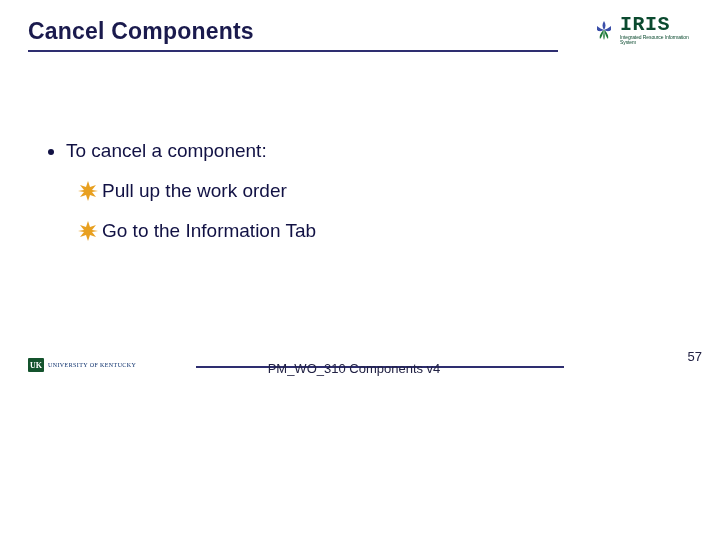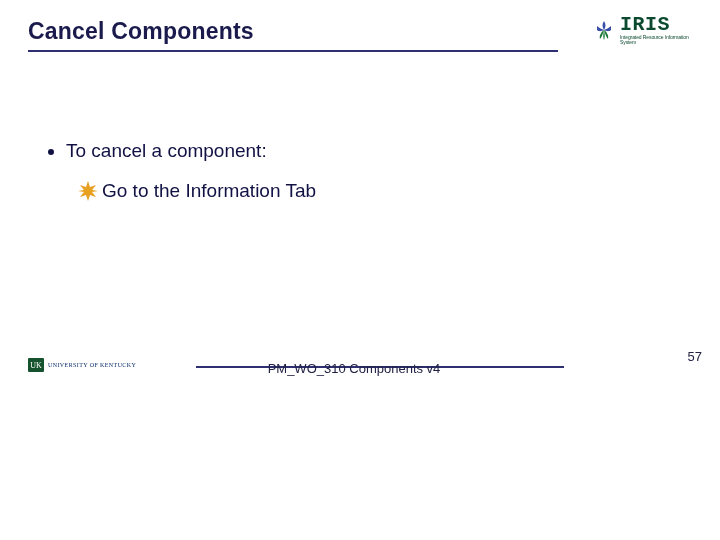--- a/index.html
+++ b/index.html
@@ -133,21 +133,21 @@
     display: flex;
     align-items: center;
     gap: 4px;
   }
   .uk-badge {
     width: 16px;
     height: 14px;
     background: #14532d;
     color: #fff;
     font-size: 8px;
-    font-weight: normal;
+    font-weight: bold;
     font-family: Georgia, serif;
     display: flex;
     align-items: center;
     justify-content: center;
     border-radius: 1px;
   }
   .uk-text {
     font-size: 6px;
     letter-spacing: 0.4px;
     color: #0a2e6b;
@@ -213,20 +213,28 @@
       <div class="bullet-text">To cancel a component:</div>
     </div>
 
     <div class="sub-list">
       <div class="sub-row">
         <div class="star-bullet">
           <svg viewBox="0 0 20 20" width="20" height="20">
             <polygon points="10,0 12,6 18,4 14,9 20,10 14,11 18,16 12,14 10,20 8,14 2,16 6,11 0,10 6,9 2,4 8,6" fill="#e8a020"></polygon>
           </svg>
         </div>
+        <div class="sub-text">Pull up the work order</div>
+      </div>
+      <div class="sub-row">
+        <div class="star-bullet">
+          <svg viewBox="0 0 20 20" width="20" height="20">
+            <polygon points="10,0 12,6 18,4 14,9 20,10 14,11 18,16 12,14 10,20 8,14 2,16 6,11 0,10 6,9 2,4 8,6" fill="#e8a020"></polygon>
+          </svg>
+        </div>
         <div class="sub-text">Go to the Information Tab</div>
       </div>
     </div>
   </div>
 
   <div class="footer-underline"></div>
 
   <div class="footer">
     <div class="footer-logo">
       <div class="uk-badge">UK</div>

